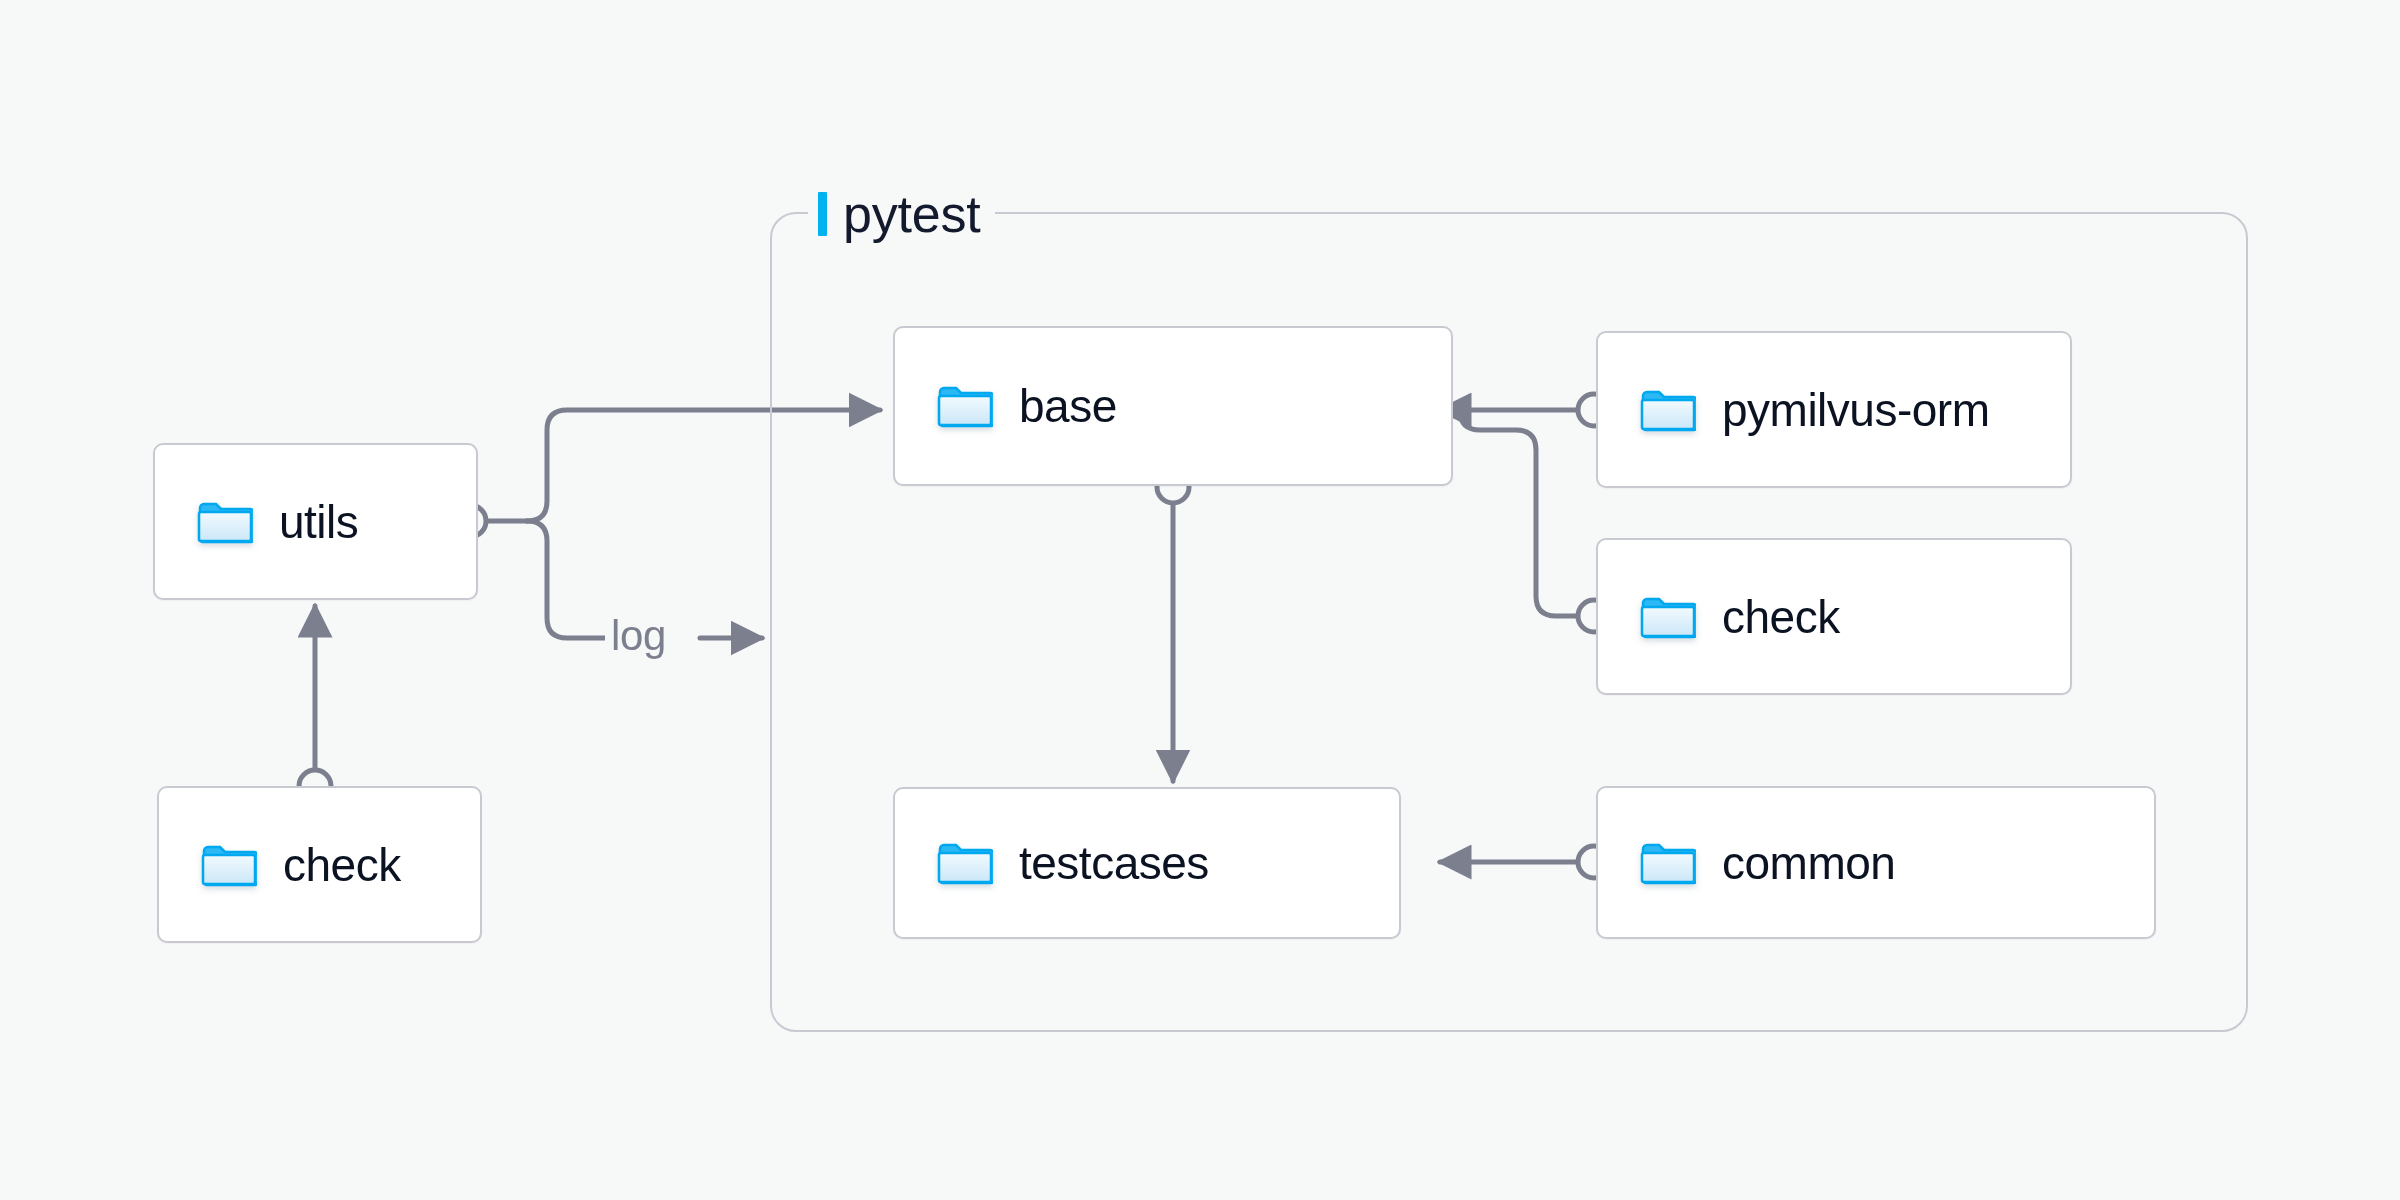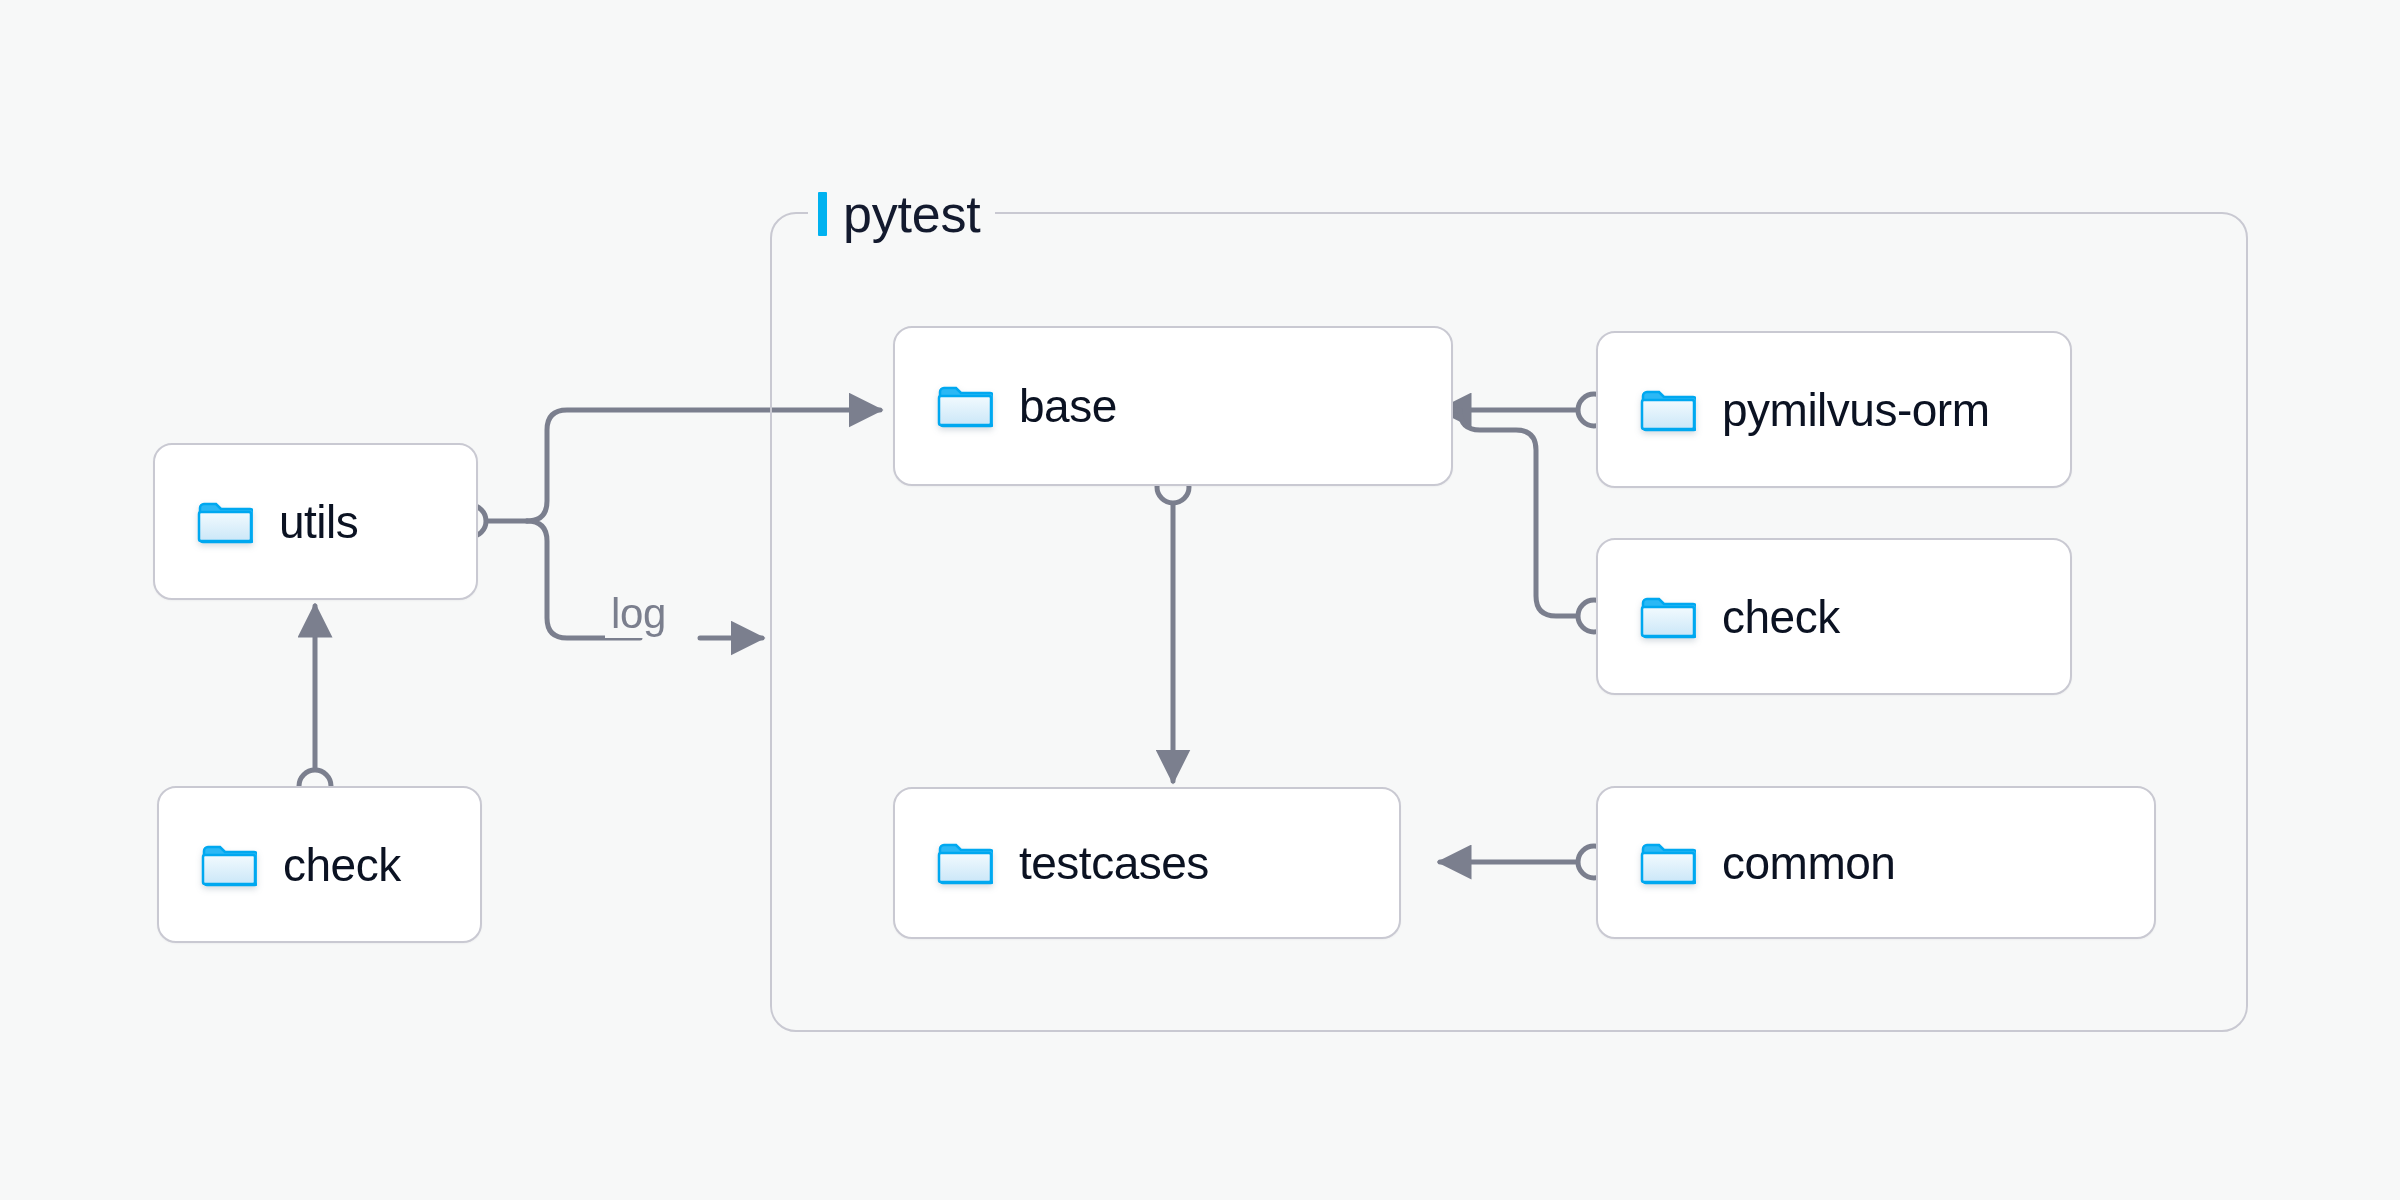--- a/index.html
+++ b/index.html
@@ -59,21 +59,21 @@
     white-space: nowrap;
     font-weight: 400;
   }
 
   
   .node {
     position: absolute;
     box-sizing: border-box;
     background: #ffffff;
     border: 2px solid #c9c9d2;
-    border-radius: 19px;
+    border-radius: 10px;
     display: flex;
     align-items: center;
     box-shadow: 0 1px 2px rgba(20,25,45,0.04);
   }
   .node-inner {
     display: flex;
     align-items: center;
     gap: 26px;
     padding-left: 42px;
   }
@@ -236,15 +236,15 @@
       <span class="folder-icon">
         <svg viewBox="0 0 56 46" width="56" height="46">
           <path d="M3 9 a4 4 0 0 1 4-4 h12 l5 5 h29 a4 4 0 0 1 4 4 v26 a3 3 0 0 1-3 3 H6 a3 3 0 0 1-3-3 z" fill="#2bb8f5" stroke="#00a8f0" stroke-width="2.5"></path>
           <path d="M4 13 h48 a2 2 0 0 1 2 2 v25 a2 2 0 0 1-2 2 H4 a2 2 0 0 1-2-2 V15 a2 2 0 0 1 2-2 z" fill="url(#folderGrad)" stroke="#00a8f0" stroke-width="2.5"></path>
         </svg>
       </span>
       <span class="node-label">common</span>
     </div>
   </div>
 
-  <div class="edge-label" style="left:605px; top:590px;">log</div>
+  <div class="edge-label" style="left:605px; top:612px;">log</div>
 
 </div>
 
 </body></html>

